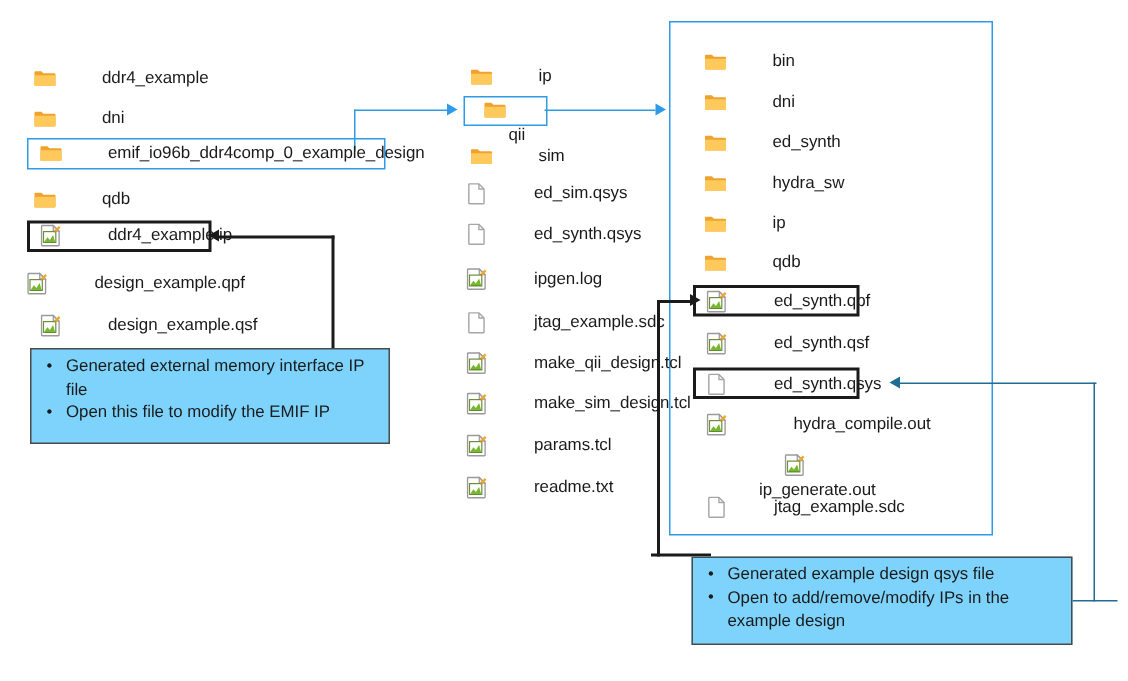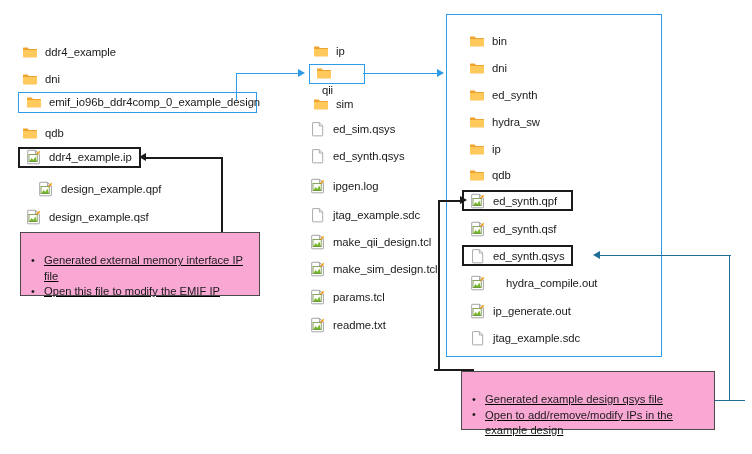--- a/index.html
+++ b/index.html
@@ -26,20 +26,21 @@
     display: flex;
     align-items: center;
     height: 18px;
     white-space: nowrap;
   }
   .frow .lbl {
     font-size: 11.3px;
     color: #1a1a1a;
     line-height: 18px;
     letter-spacing: -0.05px;
+    margin-left: 23px;
   }
   .icon {
     width: 16px;
     height: 16px;
     margin-right: 7px;
     flex: 0 0 16px;
     position: relative;
   }
   .icon svg { display: block; }
 
@@ -58,23 +59,22 @@
     box-sizing: border-box;
     border: 1.7px solid #2E9BE8;
     background: transparent;
   }
 
   
   .note {
     position: absolute;
     box-sizing: border-box;
     border: 1.2px solid #4a4a4a;
-    background: #f9a8d4;
-    padding: 20px 8px 6px 6px;
-    text-decoration: underline;
+    background: #7dd3fc;
+    padding: 4px 8px 6px 6px;
   }
   .note ul {
     margin: 0;
     padding: 0;
     list-style: none;
   }
   .note li {
     position: relative;
     padding-left: 17px;
     font-size: 11.2px;
@@ -204,21 +204,21 @@
           <path d="M9.5 1.4v3.7h3.7z" fill="#e8e8e8" stroke="#9a9a9a" stroke-width="0.8"></path>
           <rect x="3" y="5.4" width="8.2" height="7.2" fill="#ffffff" stroke="#6d8f3a" stroke-width="0.8"></rect>
           <path d="M3.5 12.1l2.1-3 1.7 1.9 2.1-3.4 1.3 4.5z" fill="#76B82A"></path>
           <path d="M4 12.1h6.7v.5H4z" fill="#4E8C1C"></path>
           <path d="M10.6 4.3l2.6-2.6 1.1 1.2-2.6 2.6z" fill="#F5A623"></path>
           <path d="M10.6 4.3l1 1.2 -1.6.5z" fill="#E08C10"></path>
         </svg>
       </span>
     <span class="lbl">ddr4_example.ip</span>
   </div>
-  <div class="frow" style="left:38px; top:180px;justify-content:space-between;">
+  <div class="frow" style="left:17px; top:180px;justify-content:space-between;">
     <span class="icon">
         <svg width="16" height="16" viewBox="0 0 16 16">
           <path d="M2.2 1.3h7.3l3.9 3.9v9.1a.5.5 0 0 1-.5.5H2.2a.5.5 0 0 1-.5-.5V1.8a.5.5 0 0 1 .5-.5z" fill="#ffffff" stroke="#9a9a9a" stroke-width="0.9"></path>
           <path d="M9.5 1.4v3.7h3.7z" fill="#e8e8e8" stroke="#9a9a9a" stroke-width="0.8"></path>
           <rect x="3" y="5.4" width="8.2" height="7.2" fill="#ffffff" stroke="#6d8f3a" stroke-width="0.8"></rect>
           <path d="M3.5 12.1l2.1-3 1.7 1.9 2.1-3.4 1.3 4.5z" fill="#76B82A"></path>
           <path d="M4 12.1h6.7v.5H4z" fill="#4E8C1C"></path>
           <path d="M10.6 4.3l2.6-2.6 1.1 1.2-2.6 2.6z" fill="#F5A623"></path>
           <path d="M10.6 4.3l1 1.2 -1.6.5z" fill="#E08C10"></path>
         </svg>
@@ -463,21 +463,21 @@
           <path d="M9.5 1.4v3.7h3.7z" fill="#e8e8e8" stroke="#9a9a9a" stroke-width="0.8"></path>
           <rect x="3" y="5.4" width="8.2" height="7.2" fill="#ffffff" stroke="#6d8f3a" stroke-width="0.8"></rect>
           <path d="M3.5 12.1l2.1-3 1.7 1.9 2.1-3.4 1.3 4.5z" fill="#76B82A"></path>
           <path d="M4 12.1h6.7v.5H4z" fill="#4E8C1C"></path>
           <path d="M10.6 4.3l2.6-2.6 1.1 1.2-2.6 2.6z" fill="#F5A623"></path>
           <path d="M10.6 4.3l1 1.2 -1.6.5z" fill="#E08C10"></path>
         </svg>
       </span>
     <span class="lbl">hydra_compile.out</span>
   </div>
-  <div class="frow" style="left:470px; top:302px;">
+  <div class="frow" style="left:483px; top:302px;flex-direction:column;">
     <span class="icon">
         <svg width="16" height="16" viewBox="0 0 16 16">
           <path d="M2.2 1.3h7.3l3.9 3.9v9.1a.5.5 0 0 1-.5.5H2.2a.5.5 0 0 1-.5-.5V1.8a.5.5 0 0 1 .5-.5z" fill="#ffffff" stroke="#9a9a9a" stroke-width="0.9"></path>
           <path d="M9.5 1.4v3.7h3.7z" fill="#e8e8e8" stroke="#9a9a9a" stroke-width="0.8"></path>
           <rect x="3" y="5.4" width="8.2" height="7.2" fill="#ffffff" stroke="#6d8f3a" stroke-width="0.8"></rect>
           <path d="M3.5 12.1l2.1-3 1.7 1.9 2.1-3.4 1.3 4.5z" fill="#76B82A"></path>
           <path d="M4 12.1h6.7v.5H4z" fill="#4E8C1C"></path>
           <path d="M10.6 4.3l2.6-2.6 1.1 1.2-2.6 2.6z" fill="#F5A623"></path>
           <path d="M10.6 4.3l1 1.2 -1.6.5z" fill="#E08C10"></path>
         </svg>

